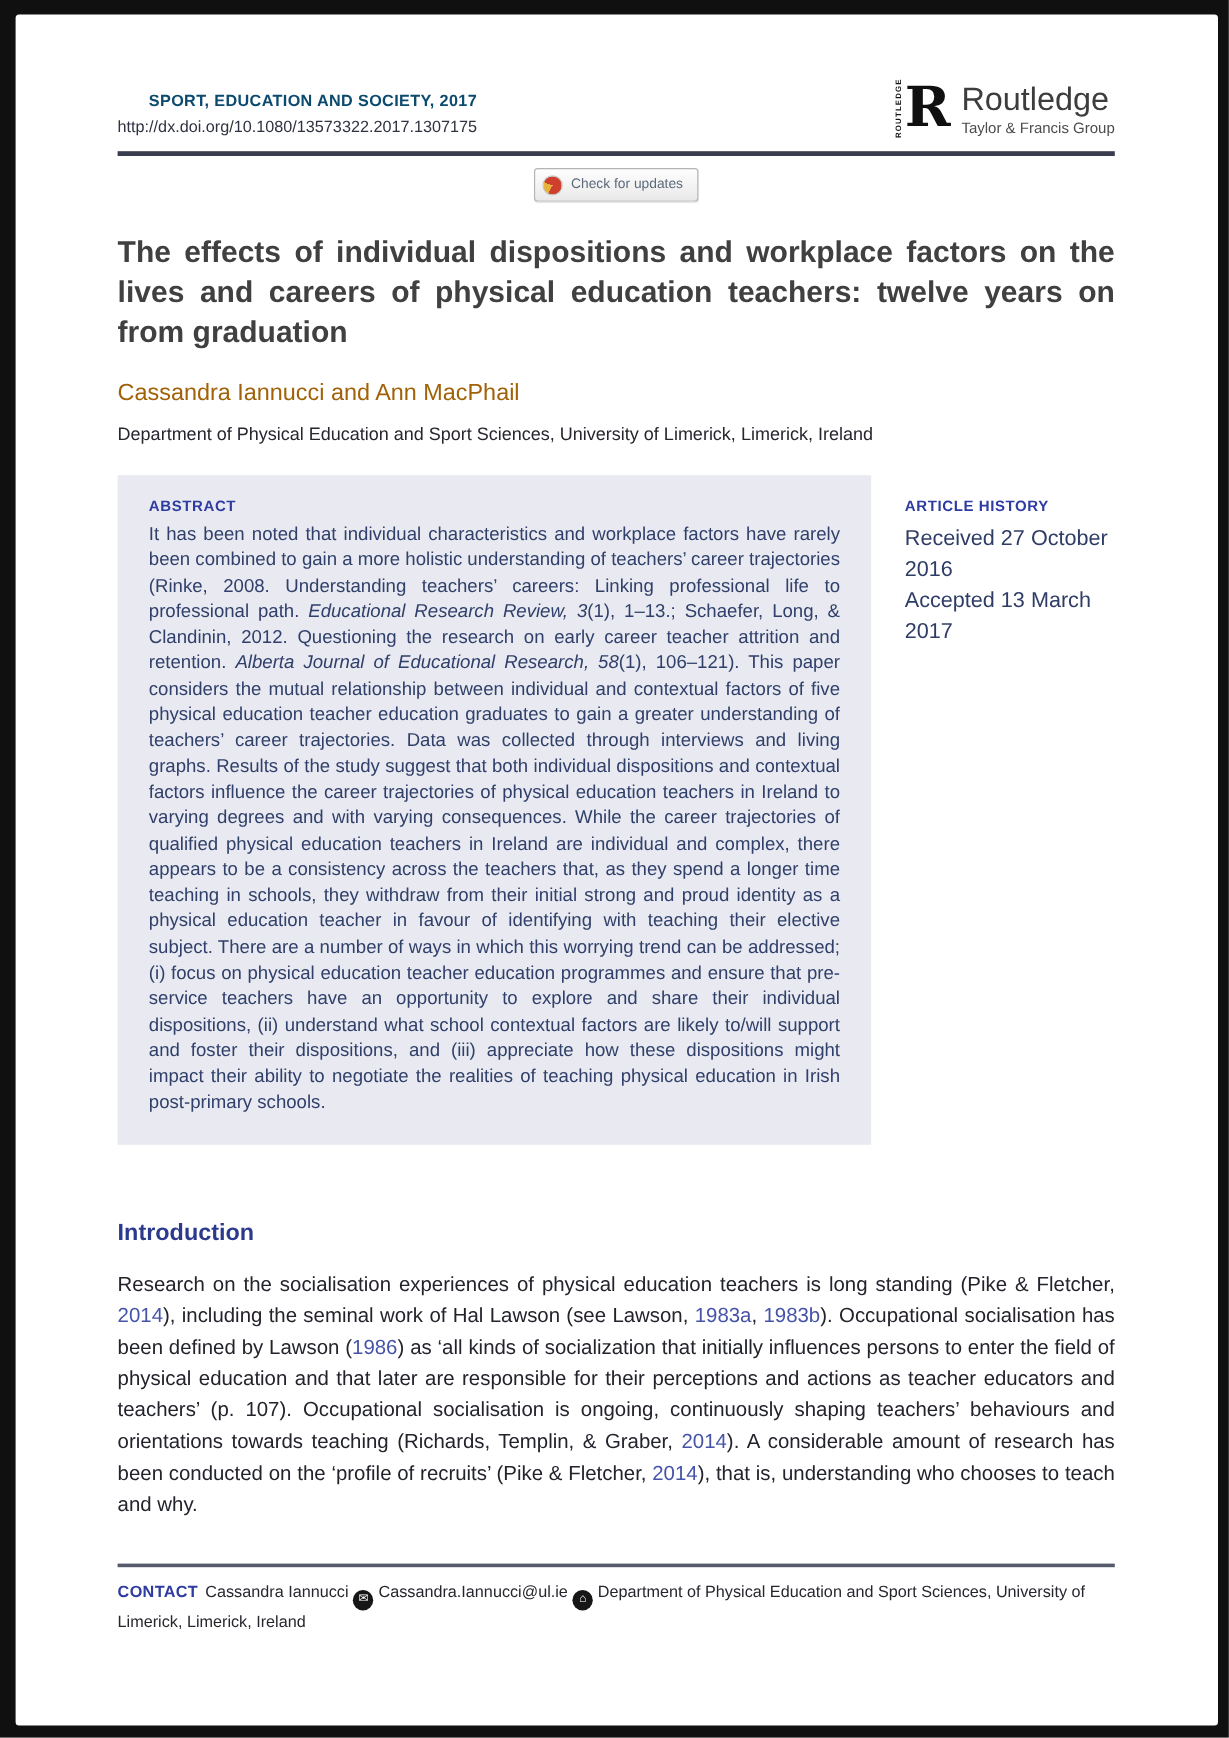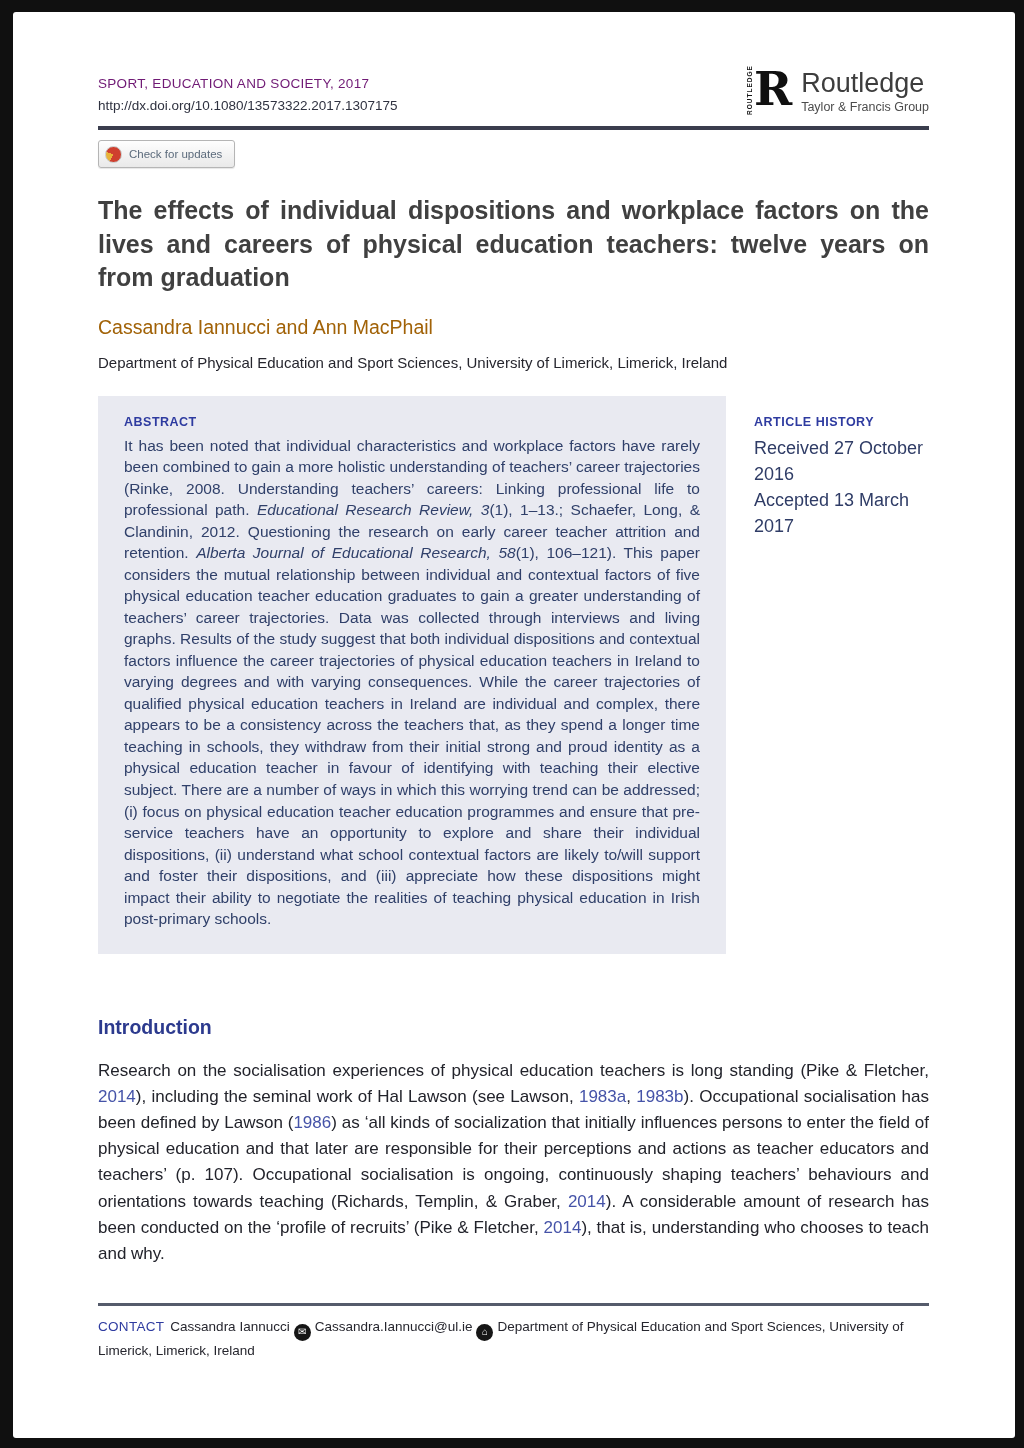--- a/index.html
+++ b/index.html
@@ -13,39 +13,39 @@
     position: absolute;
     left: 13px; top: 12px; right: 9px; bottom: 10px;
     background: #ffffff;
     border-radius: 3px;
     box-sizing: border-box;
     padding: 64px 86px 0 85px;
     overflow: hidden;
   }
   
   .header { display: flex; justify-content: space-between; align-items: flex-start; }
-  .journal-line { font-size: 13.5px; color: #701a75; letter-spacing: 0.3px; margin-bottom: 7px; font-weight: 400; }
+  .journal-line { font-size: 13.5px; color: #0c4a6e; letter-spacing: 0.3px; margin-bottom: 7px; font-weight: 700; text-align: right; }
   .doi-line { font-size: 13.5px; color: #2f3240; }
   .logo { display: flex; align-items: flex-start; gap: 9px; margin-top: -8px; }
   .r-block { display: flex; align-items: flex-start; }
   .r-vertical {
     writing-mode: vertical-rl; transform: rotate(180deg);
     font-size: 6.5px; letter-spacing: 1px; color: #151515; font-weight: 700;
     height: 44px; line-height: 1; margin-top: 3px;
   }
   .r-glyph {
     font-family: "DejaVu Serif", serif; font-weight: 700;
     font-size: 46px; line-height: 0.95; color: #101010;
   }
   .logo-names { margin-top: 2px; }
   .logo-name { font-size: 27px; color: #3d3d3d; line-height: 1; }
   .logo-group { font-size: 12.5px; color: #4c4c4c; margin-top: 3px; }
   .top-rule { height: 4px; background: #3a3d4d; margin-top: 11px; }
   
-  .badge-row { display: flex; justify-content: flex-start; margin-top: 10px; height: 28px; }
+  .badge-row { display: flex; justify-content: center; margin-top: 10px; height: 28px; }
   .check-badge {
     display: inline-flex; align-items: center; gap: 7px;
     border: 1px solid #b5b5b5; border-radius: 3px;
     background: linear-gradient(#fefefe, #e9e9e9);
     padding: 3px 12px 3px 6px;
     font-size: 11.5px; color: #5c6b7c;
     box-shadow: 0 1px 1px rgba(0,0,0,0.10);
     cursor: pointer;
   }
   .crossmark-icon {
@@ -85,21 +85,21 @@
   .section-heading { font-size: 19.5px; font-weight: 700; color: #2c3a8e; }
   .intro-text {
     margin-top: 19px; font-size: 17px; line-height: 1.54;
     color: #22232b; text-align: justify;
   }
   .cite { color: #4553a8; cursor: pointer; }
   
   .footer { margin-top: 36px; }
   .footer-rule { height: 3px; background: #555b6b; }
   .contact { margin-top: 11px; font-size: 13.5px; line-height: 1.55; color: #26262e; }
-  .contact-label { font-weight: 400; color: #2e3ba0; letter-spacing: 0.3px; margin-right: 6px; }
+  .contact-label { font-weight: 700; color: #2e3ba0; letter-spacing: 0.3px; margin-right: 6px; }
   .circle-icon {
     display: inline-flex; width: 17px; height: 17px; border-radius: 50%;
     background: #161616; color: #ffffff;
     align-items: center; justify-content: center;
     font-size: 10px; line-height: 1;
     vertical-align: -4px; margin: 0 4px;
   }
   .copyright { margin-top: 9px; font-size: 12.5px; color: #3a3a42; }
 </style>
 </head>

